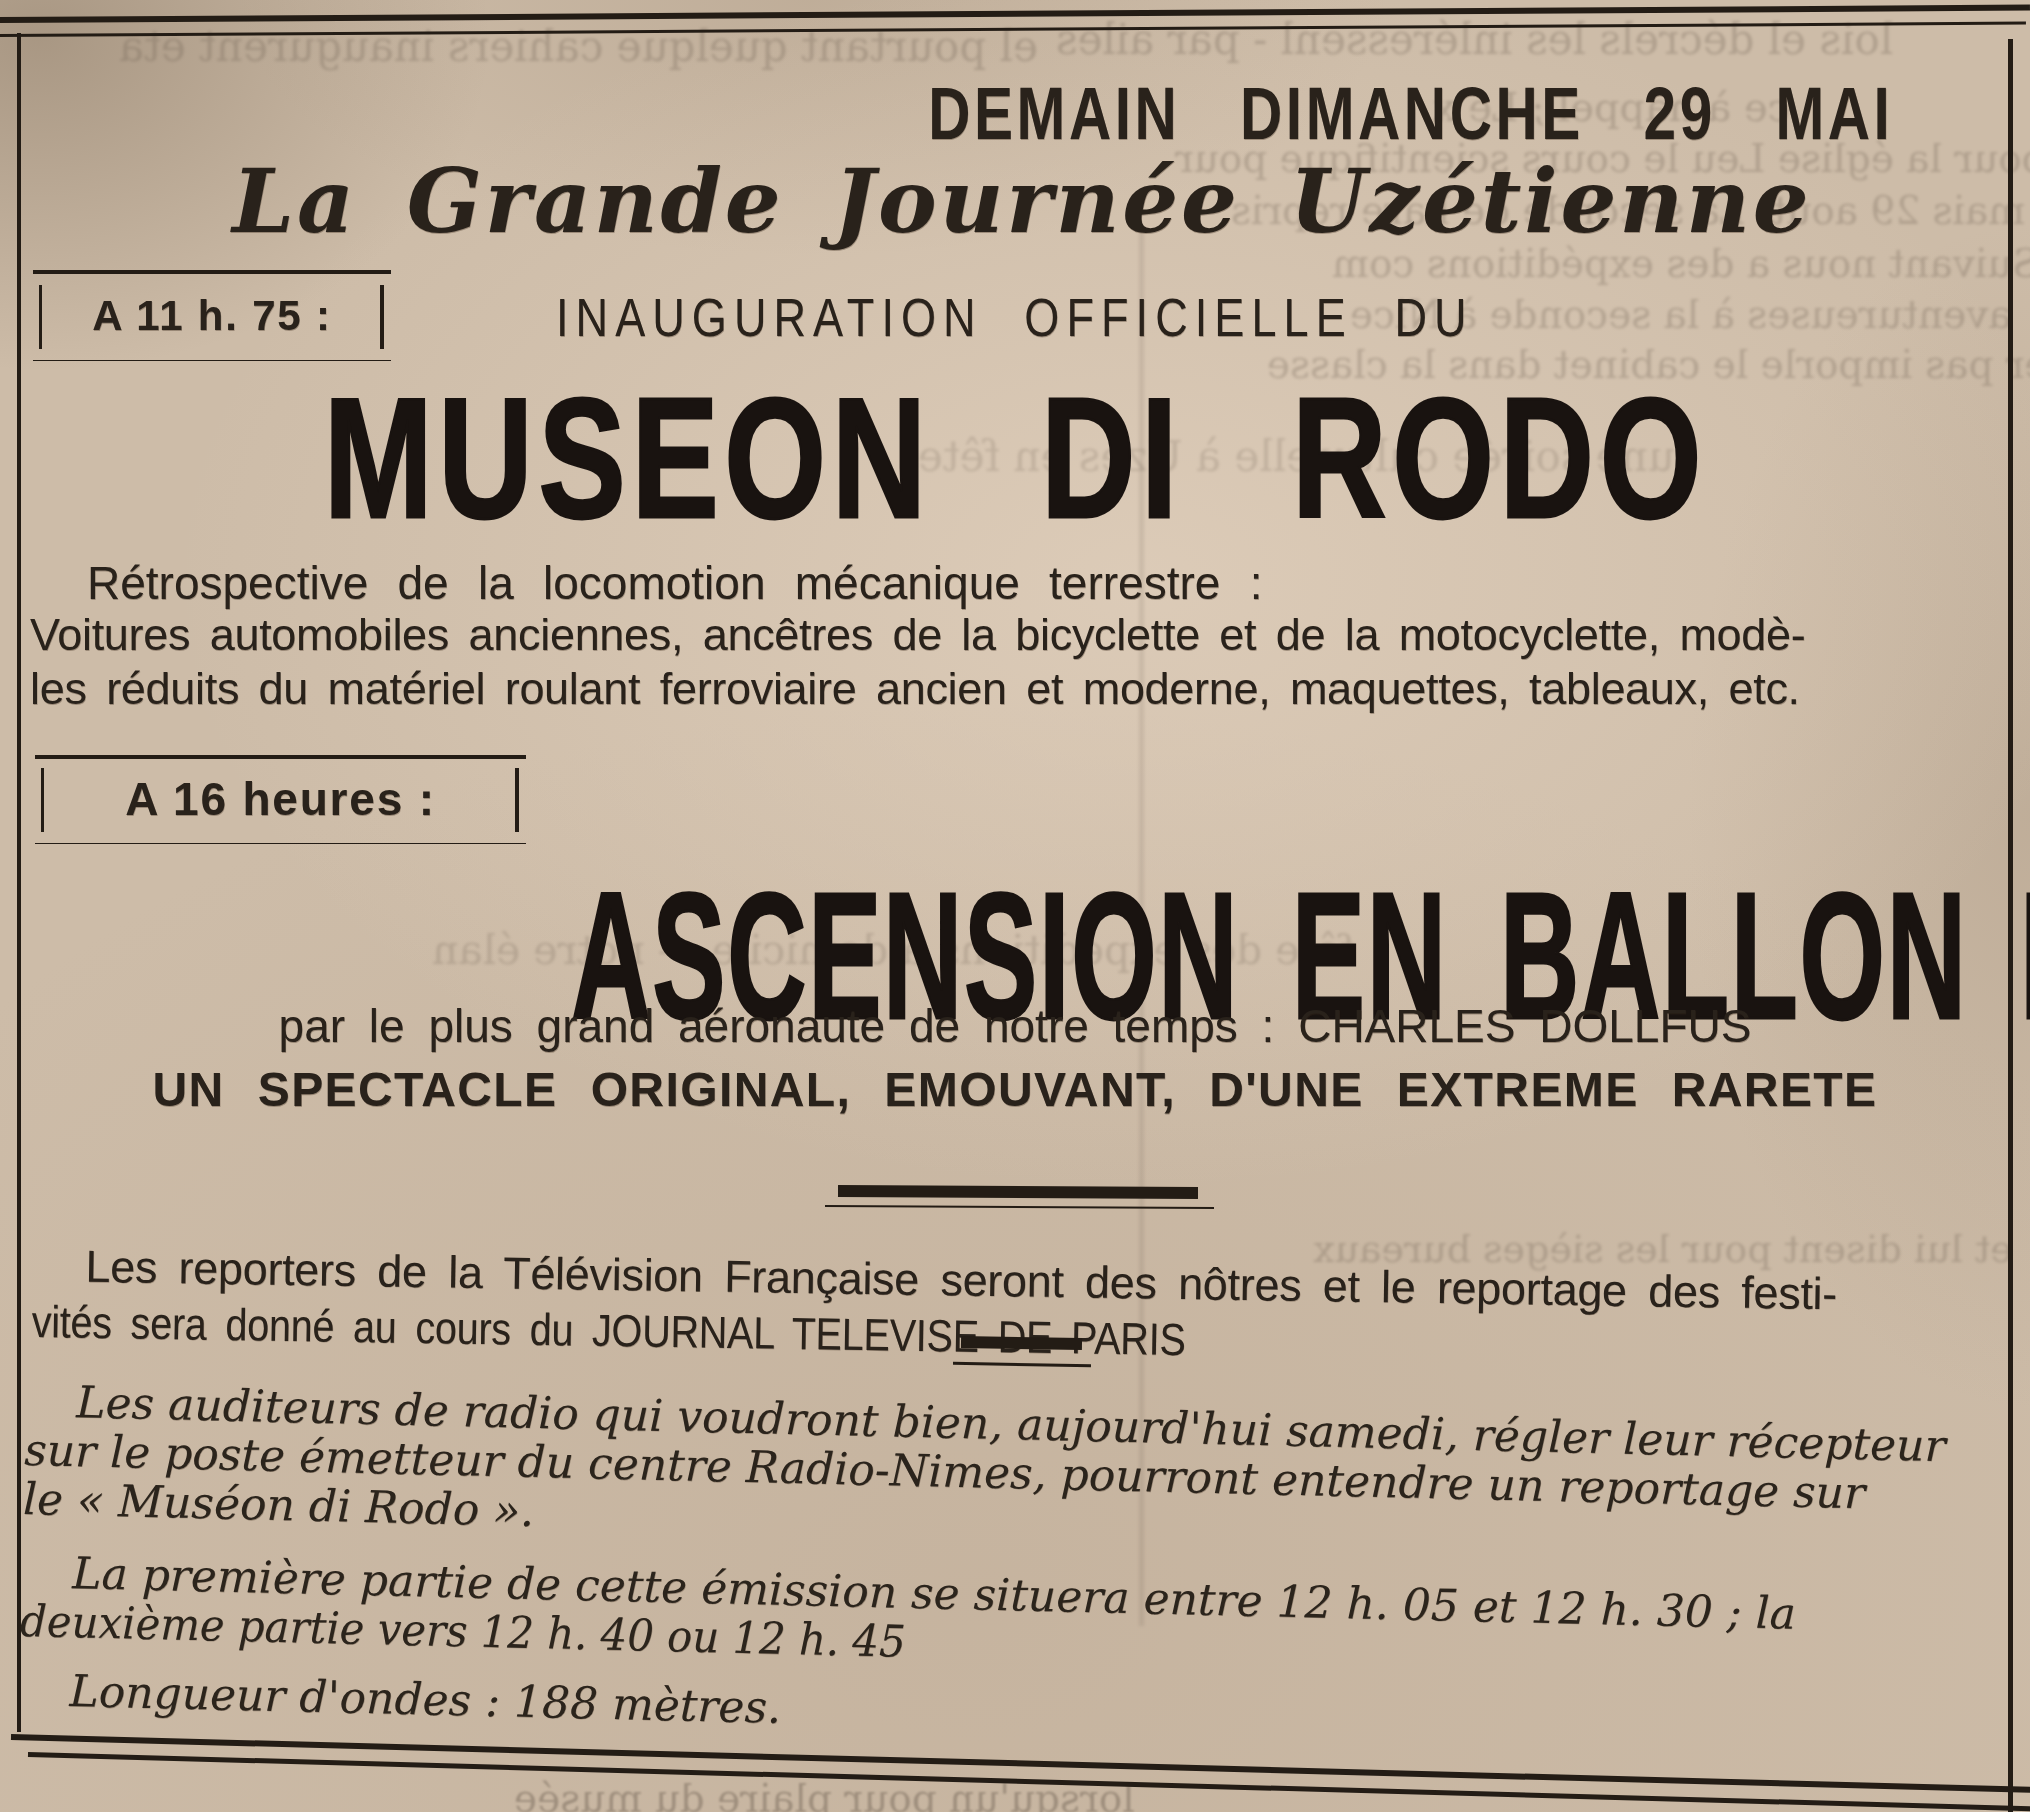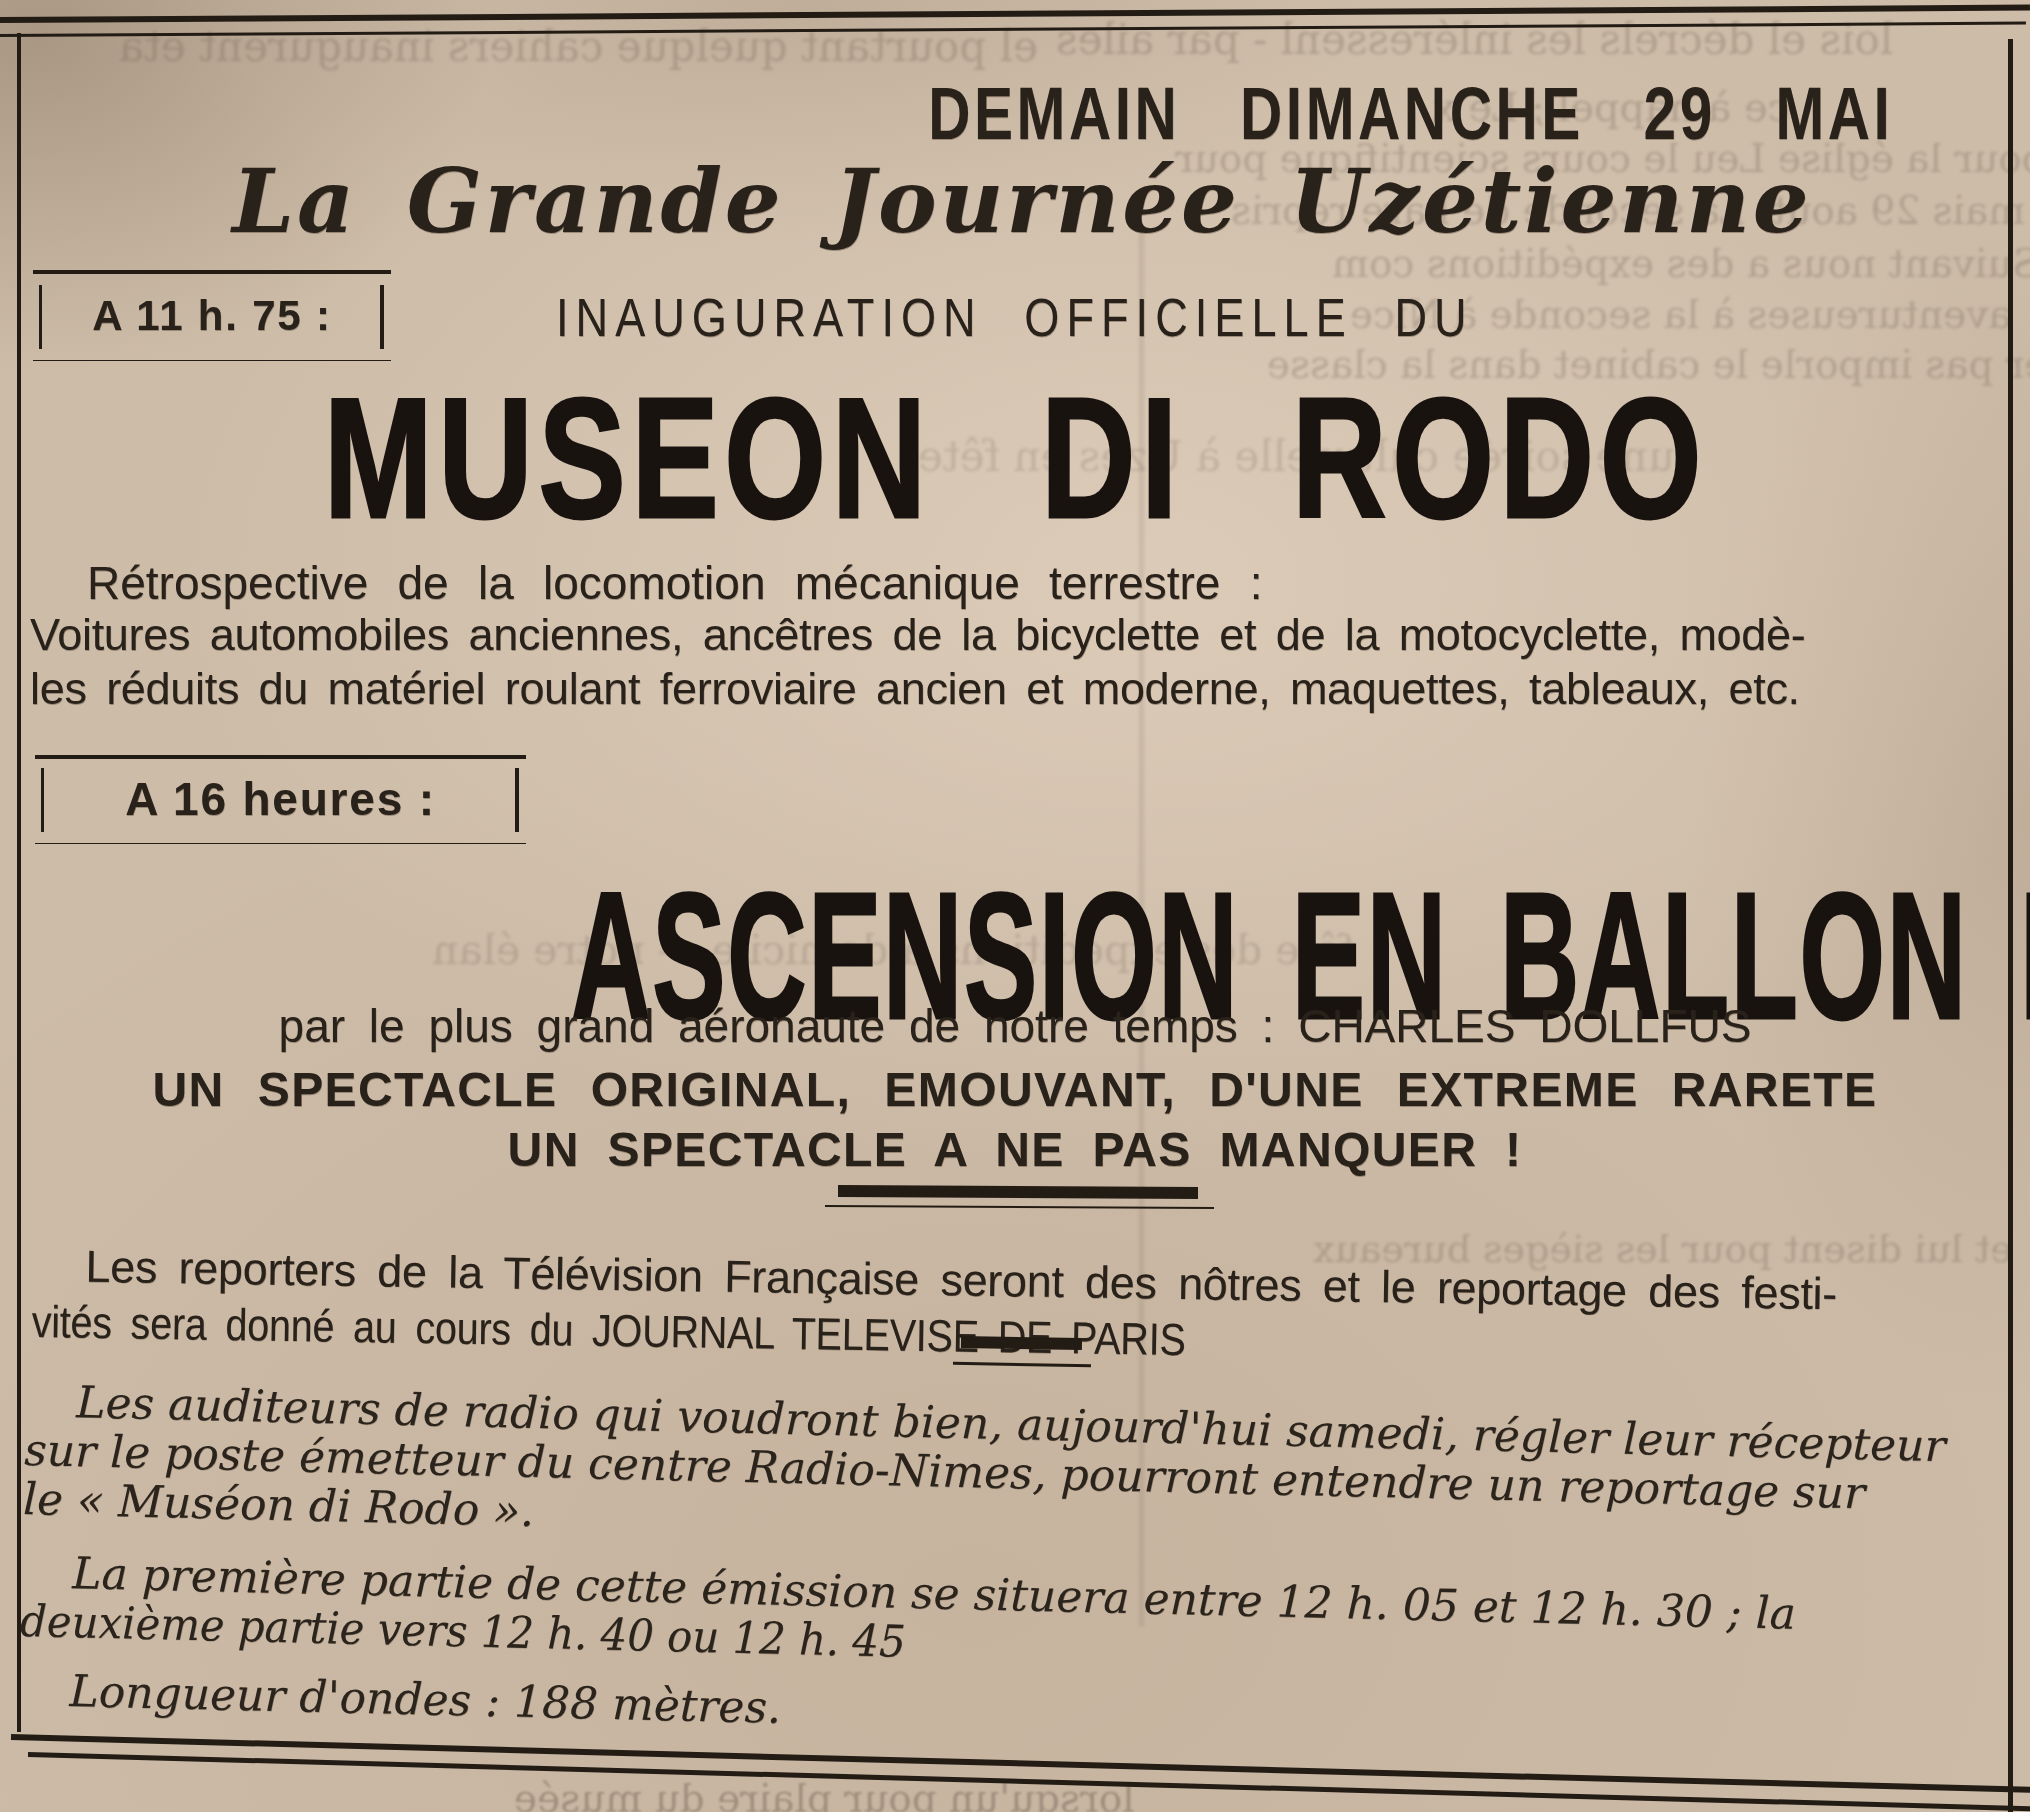--- a/index.html
+++ b/index.html
@@ -145,21 +145,20 @@
     <div class="bar bar-l"></div>
     <div class="bar bar-r"></div>
     <div class="time-label ink">A 16 heures :</div>
   </div>
 
   <div class="abs ctr content balloon-title">
     <span class="sq">ASCENSION EN BALLON LIBRE</span>
   </div>
   <div class="abs ctr ink content aeronaut-line">par le plus grand aéronaute de notre temps : CHARLES DOLLFUS</div>
   <div class="abs ctr ink content spectacle1">UN SPECTACLE ORIGINAL, EMOUVANT, D'UNE EXTREME RARETE</div>
-  <div class="abs ctr ink content spectacle2">UN SPECTACLE A NE PAS MANQUER !</div>
   <div class="rule divider1-thick content"></div>
   <div class="rule divider1-thin content"></div>
 
   <div class="abs ink content tv-block">
     <span class="l1">Les reporters de la Télévision Française  seront des nôtres et le reportage des festi-</span>
     <span class="l2">vités sera donné au cours du JOURNAL TELEVISE DE PARIS</span>
   </div>
   <div class="rule divider2-thick content"></div>
   <div class="rule divider2-thin content"></div>
 

